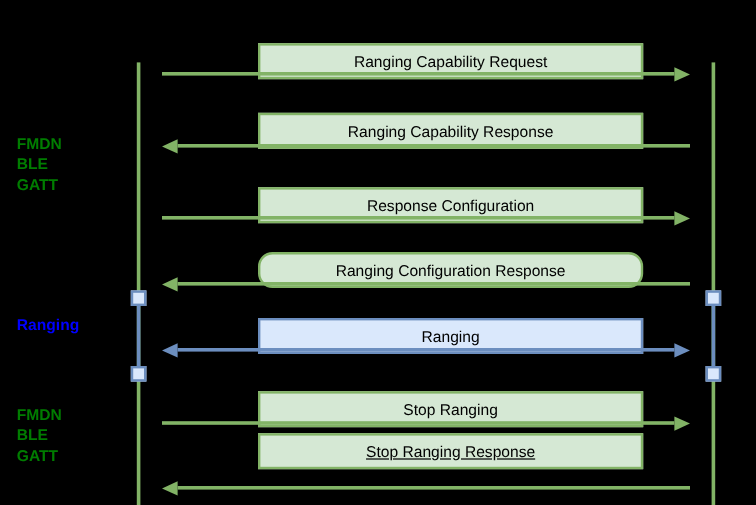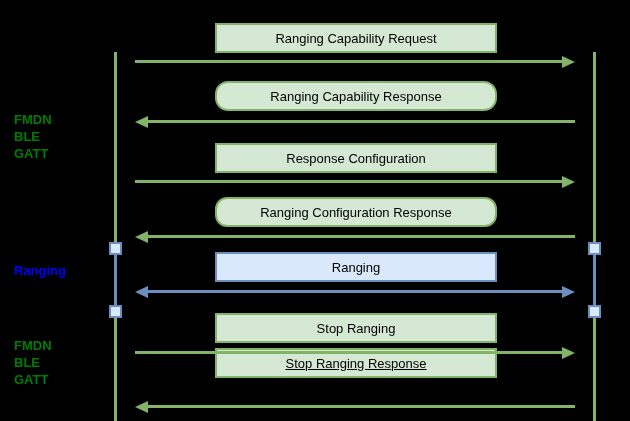--- a/index.html
+++ b/index.html
@@ -18,27 +18,27 @@
   .activation-bar.left{left:114px;}
   .activation-bar.right{left:593px;}
   .marker{
     position:absolute;width:13px;height:13px;box-sizing:border-box;
     background:var(--blue-fill);border:2px solid var(--blue-stroke);
   }
   .marker.l{left:109px;} .marker.r{left:588px;}
   .marker.t{top:242px;}  .marker.b{top:305px;}
   
   .msg-box{
-    position:absolute;left:215px;width:282px;height:30px;box-sizing:border-box;
+    position:absolute;left:215px;width:321px;height:30px;box-sizing:border-box;
     display:flex;align-items:center;justify-content:center;
-    font-size:13px;color:var(--message-text);border:2px solid;
+    font-size:13px;color:var(--message-text);border:2px solid;margin-top:13px;
   }
   .msg-box.green{background:var(--green-fill);border-color:var(--green-stroke);}
   .msg-box.blue{background:var(--blue-fill);border-color:var(--blue-stroke);}
-  .box1{top:23px;} .box2{top:81px;border-radius:13px;} .box3{top:143px;} .box4{top:197px;border-radius:12px;}
+  .box1{top:23px;} .box2{top:81px;} .box3{top:143px;} .box4{top:197px;border-radius:12px;}
   .box5{top:252px;} .box6{top:313px;} .box7{top:348px;text-decoration:underline;}
   
   .arrow{position:absolute;height:3px;background:currentColor;}
   .arrow.green{color:var(--green-stroke);}
   .arrow.blue{color:var(--blue-stroke);}
   .arrow.dir-right{left:135px;width:427px;}
   .arrow.dir-left{left:148px;width:427px;}
   .arrow.dir-both{left:148px;width:414px;}
   .arrow.dir-right::after,.arrow.dir-both::after{
     content:"";position:absolute;right:-13px;top:-4.5px;width:0;height:0;

